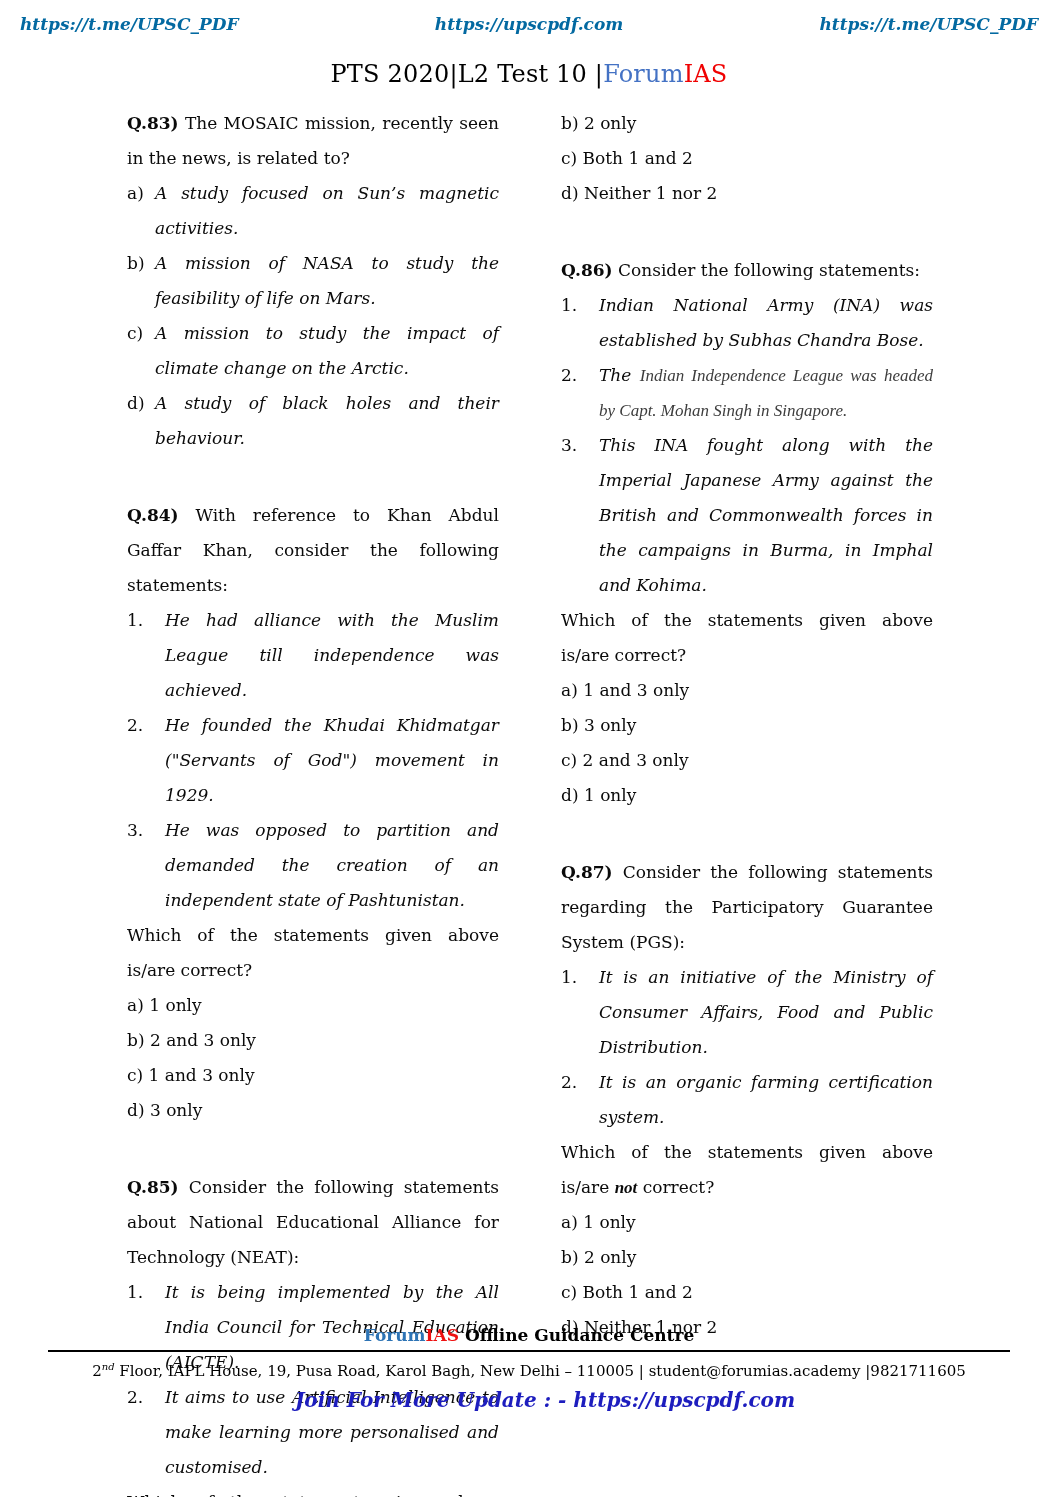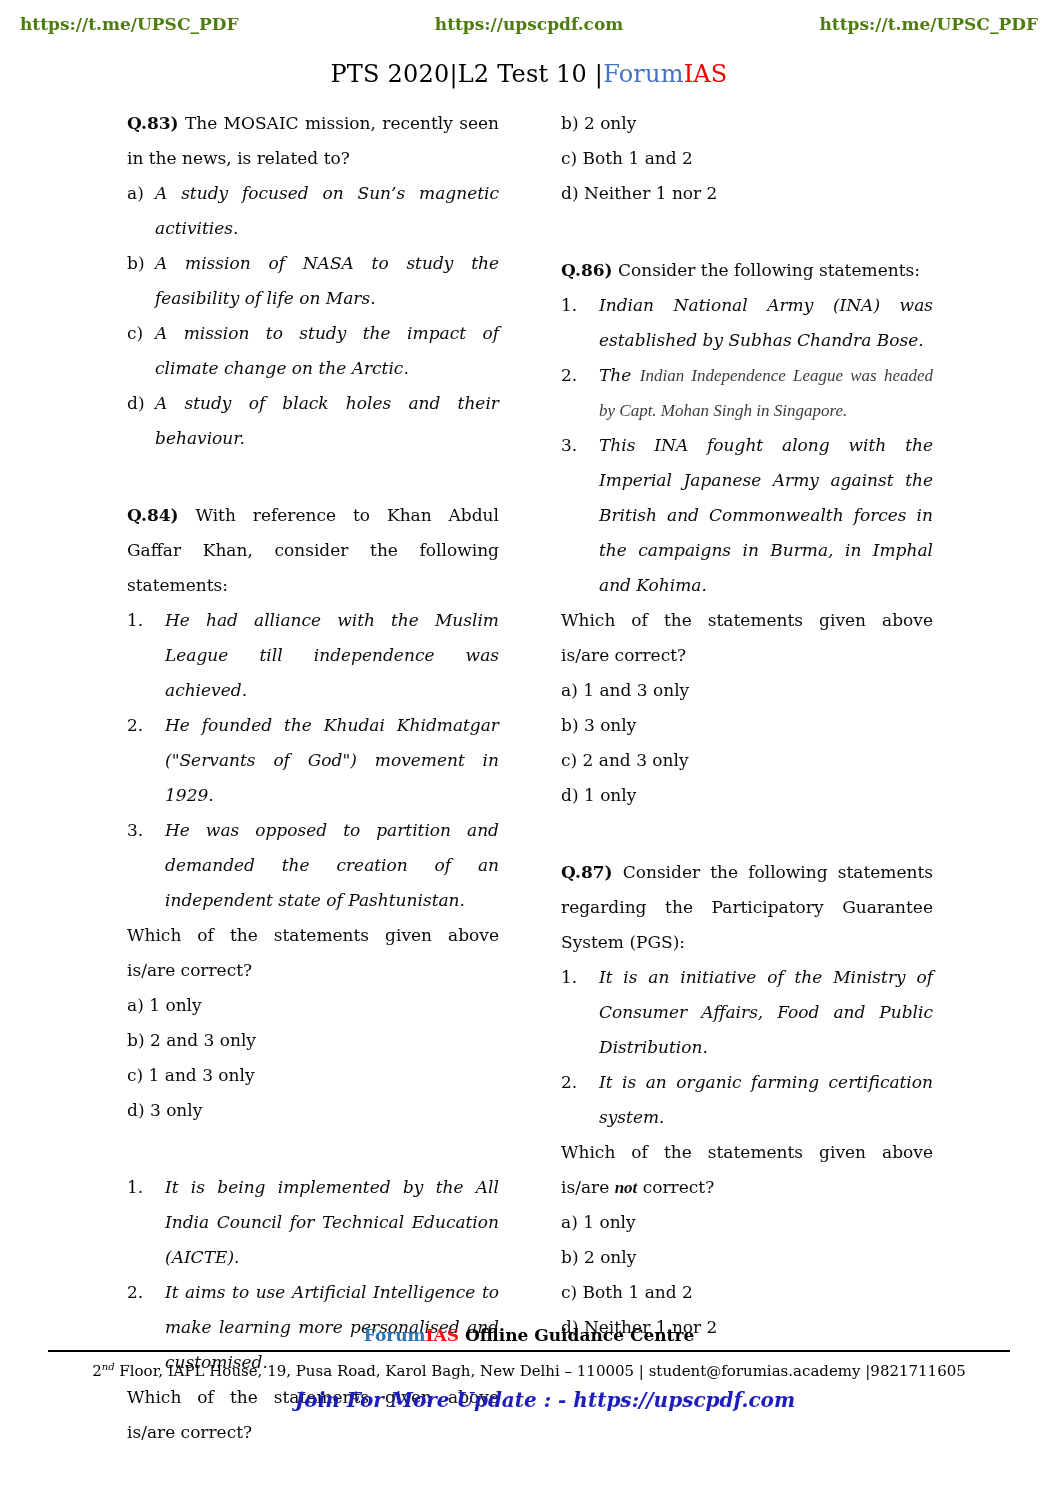--- a/index.html
+++ b/index.html
@@ -8,22 +8,22 @@
     width:1058px;height:1497px;
     background:#ffffff;
     font-family:"DejaVu Serif",serif;
     color:#0a0a0a;
     overflow:hidden;
   }
   
   .top-links{
     display:flex;justify-content:space-between;
     padding:14px 20px 0 20px;
-    font-weight:bold;
-    font-size:17px;color:#4d7c0f;
+    font-weight:bold;font-style:italic;
+    font-size:17px;color:#0369a1;
   }
   
   .title{
     text-align:center;margin-top:26px;
     font-size:24px;font-weight:normal;color:#000;
     letter-spacing:0.2px;
   }
   .title .forum{color:#4472C4;}
   .title .ias{color:#f00202;}
   
@@ -114,20 +114,21 @@
             <span class="ht">He was opposed to partition and demanded the creation of an independent state of Pashtunistan.</span>
         </div>
         <p class="just">Which of the statements given above is/are correct?</p>
         <p>a) 1 only</p>
         <p>b) 2 and 3 only</p>
         <p>c) 1 and 3 only</p>
         <p>d) 3 only</p>
       </div>
 
       <div class="qblock">
+        <p class="just"><b class="qlabel">Q.85)</b> <span>Consider the following statements about National Educational Alliance for Technology (NEAT):</span></p>
         <div class="hang stmt">
           <span class="hl">1.</span>
             <span class="ht">It is being implemented by the All India Council for Technical Education (AICTE).</span>
         </div>
         <div class="hang stmt">
           <span class="hl">2.</span>
             <span class="ht">It aims to use Artificial Intelligence to make learning more personalised and customised.</span>
         </div>
         <p class="just">Which of the statements given above is/are correct?</p>
 

